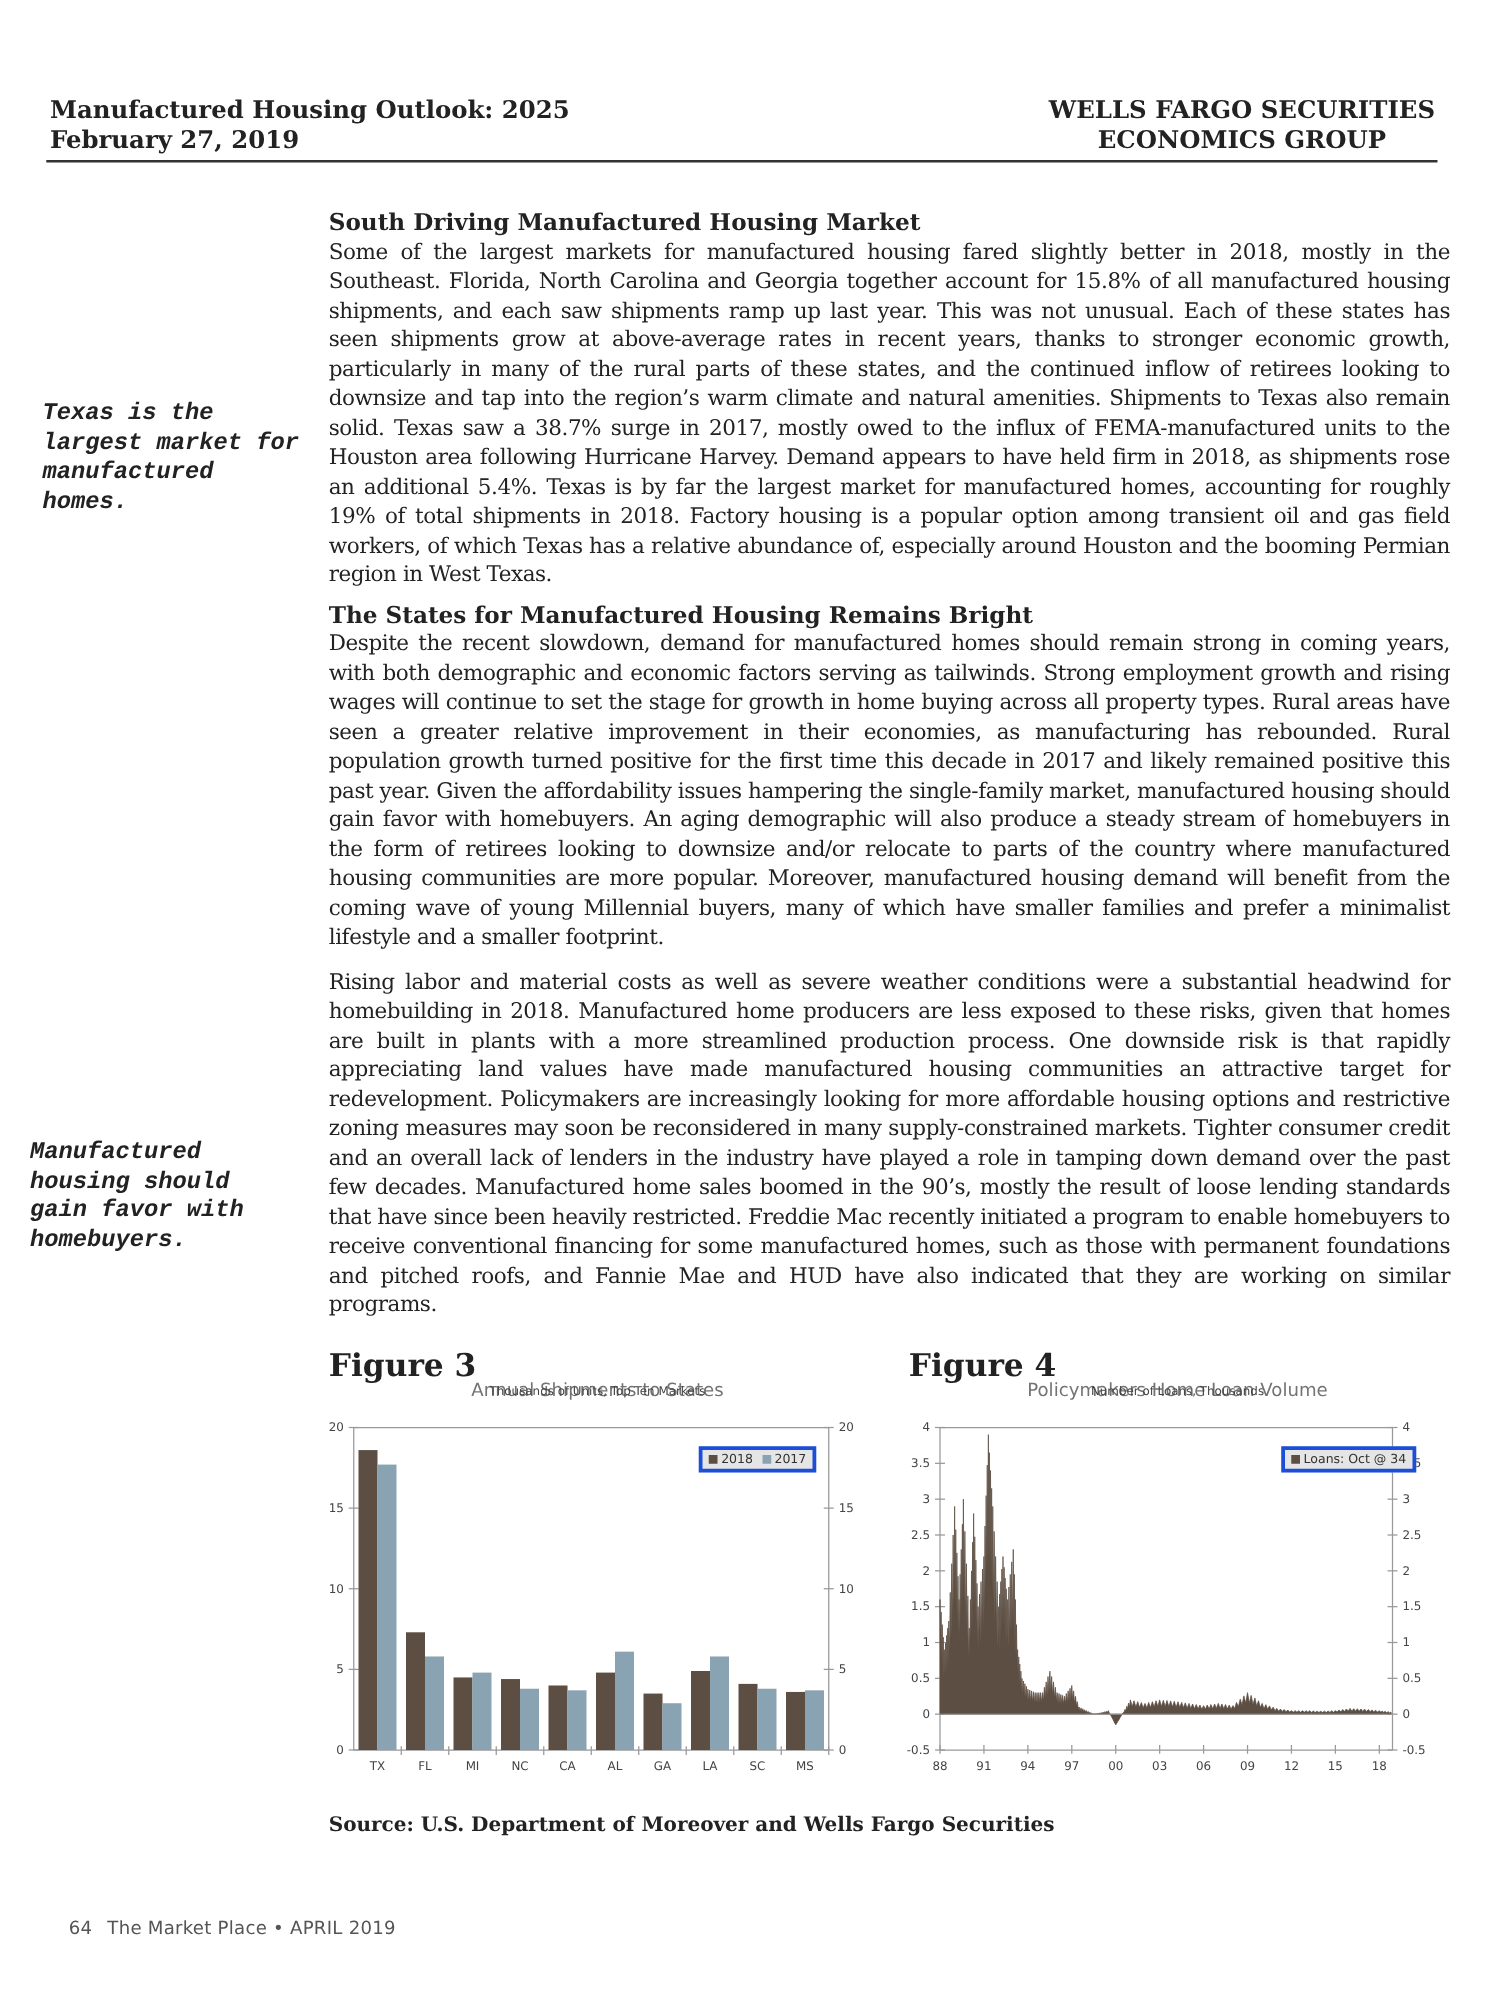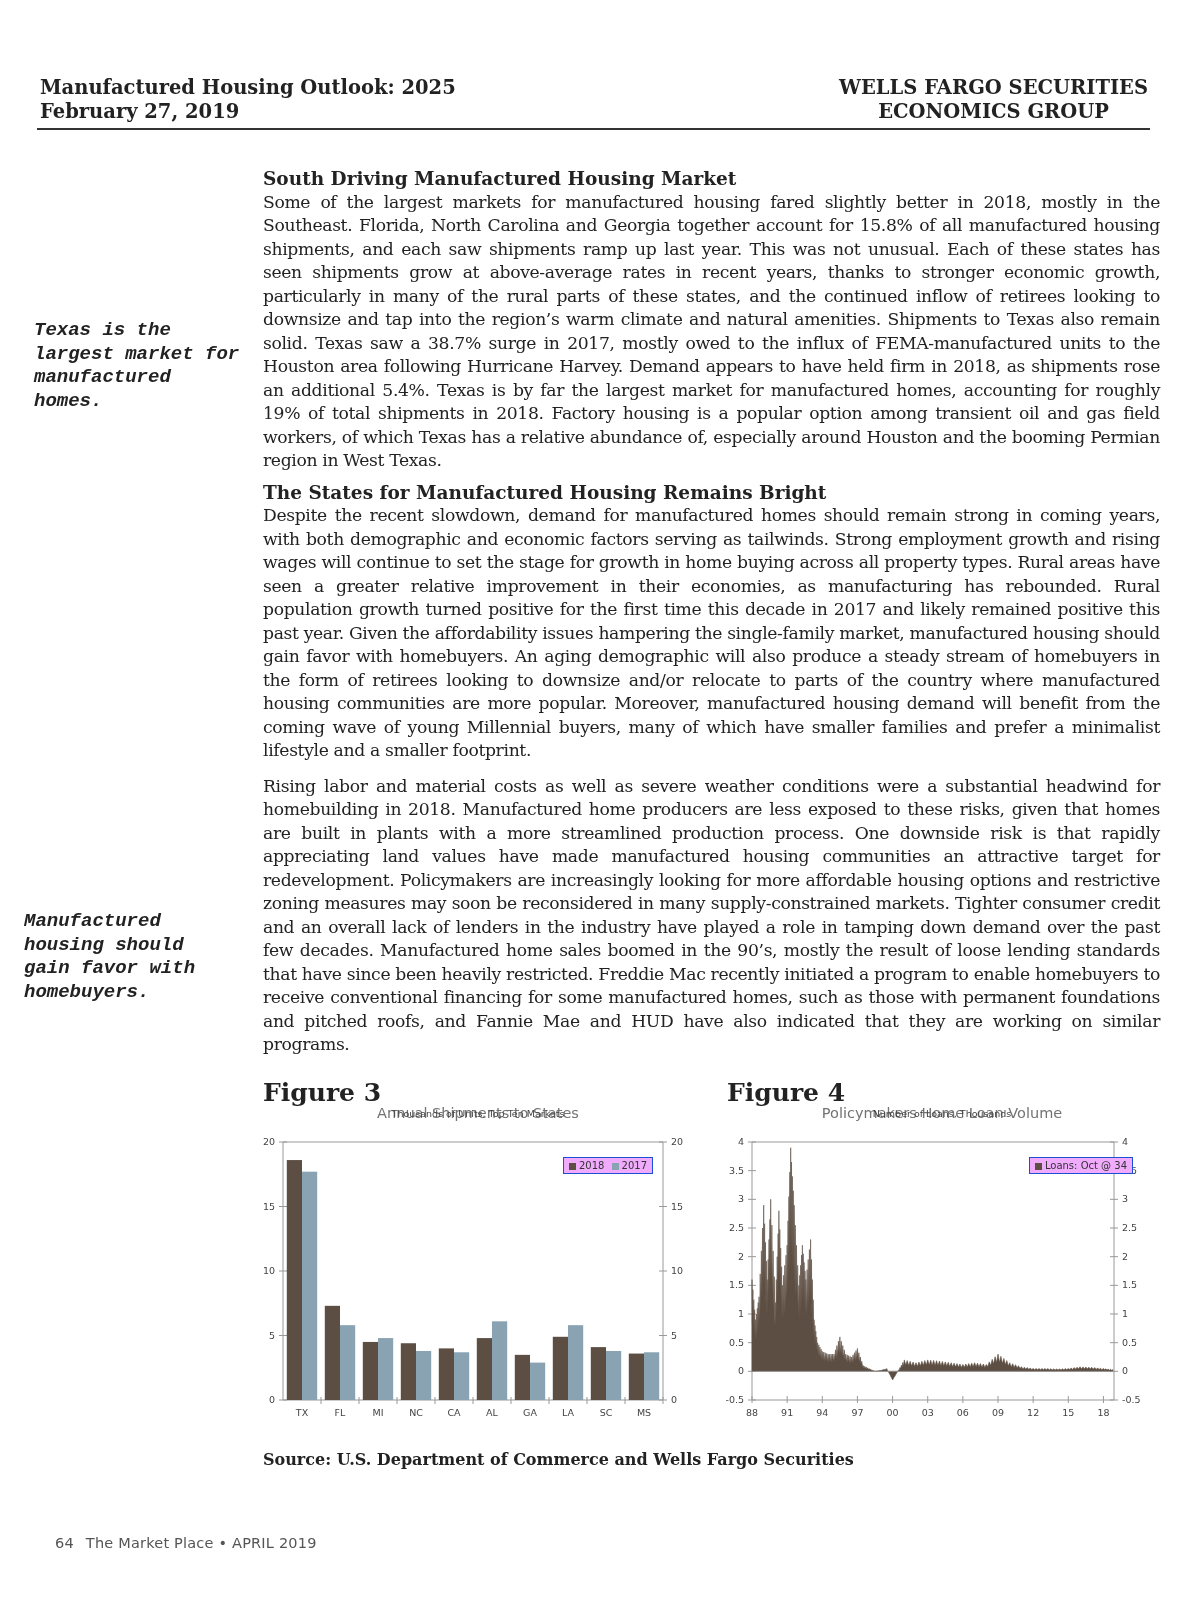--- a/index.html
+++ b/index.html
@@ -17,21 +17,21 @@
   .sec-head { font-weight:bold; font-size:18.5px; margin:0; }
   .para { margin:0 0 12px 0; text-align:justify; letter-spacing:-0.35px; }
   .para.tight { margin-bottom:8px; }
 
   .fig-label { position:absolute; top:1078px; font-family:"DejaVu Serif", serif; font-weight:bold; font-size:25px; color:#222; }
   .chart { position:absolute; top:1105px; }
   .chart-title { position:absolute; left:0; width:100%; text-align:center; font-family:"DejaVu Sans", sans-serif; font-size:14.5px; color:#737373; top:0; }
   .chart-sub { position:absolute; left:0; width:100%; text-align:center; font-family:"DejaVu Sans", sans-serif; font-size:9.5px; color:#444; top:3px; }
   .chart svg { position:absolute; left:0; top:0; overflow:visible; }
   .tick { font-family:"DejaVu Sans", sans-serif; font-size:9.5px; fill:#444; }
-  .legend { position:absolute; border:1px solid #1d4ed8; background:#f0abfc; font-family:"DejaVu Sans", sans-serif; font-size:10px; color:#333; padding:2px 5px; white-space:nowrap; }
+  .legend { position:absolute; border:3px solid #1d4ed8; background:#e5e5e5; font-family:"DejaVu Sans", sans-serif; font-size:10px; color:#333; padding:2px 5px; white-space:nowrap; }
   .sw { display:inline-block; width:7px; height:7px; margin-right:3px; vertical-align:middle; }
 
   .source { position:absolute; left:263px; top:1450px; font-family:"DejaVu Serif", serif; font-weight:bold; font-size:16px; color:#222; }
   .footer { position:absolute; left:55px; top:1535px; font-family:"DejaVu Sans", sans-serif; font-size:14.5px; color:#555; letter-spacing:0.2px; }
   .footer .pg { margin-right:12px; }
 </style>
 </head>
 <body>
 
 <div class="hdr hdr-left">
@@ -204,17 +204,17 @@
       <line x1="341.31067961165047" y1="291" x2="341.31067961165047" y2="298" stroke="#999"></line>
       <text x="341.31067961165047" y="311" text-anchor="middle" class="tick">15</text>
       <line x1="376.45631067961165" y1="291" x2="376.45631067961165" y2="298" stroke="#999"></line>
       <text x="376.45631067961165" y="311" text-anchor="middle" class="tick">18</text>
     </svg>
   <div class="legend" style="right:24px; top:52px;">
     <span class="sw" style="background:#5c4e42"></span><span>Loans: Oct @ 34</span>
   </div>
 </div>
 
-<div class="source">Source: U.S. Department of Commerce and Wells Fargo Securities</div>
+<div class="source">Source: U.S. Department of Moreover and Wells Fargo Securities</div>
 
 <div class="footer">
   <span class="pg">64</span><span>The Market Place • APRIL 2019</span>
 </div>
 
 </body></html>

